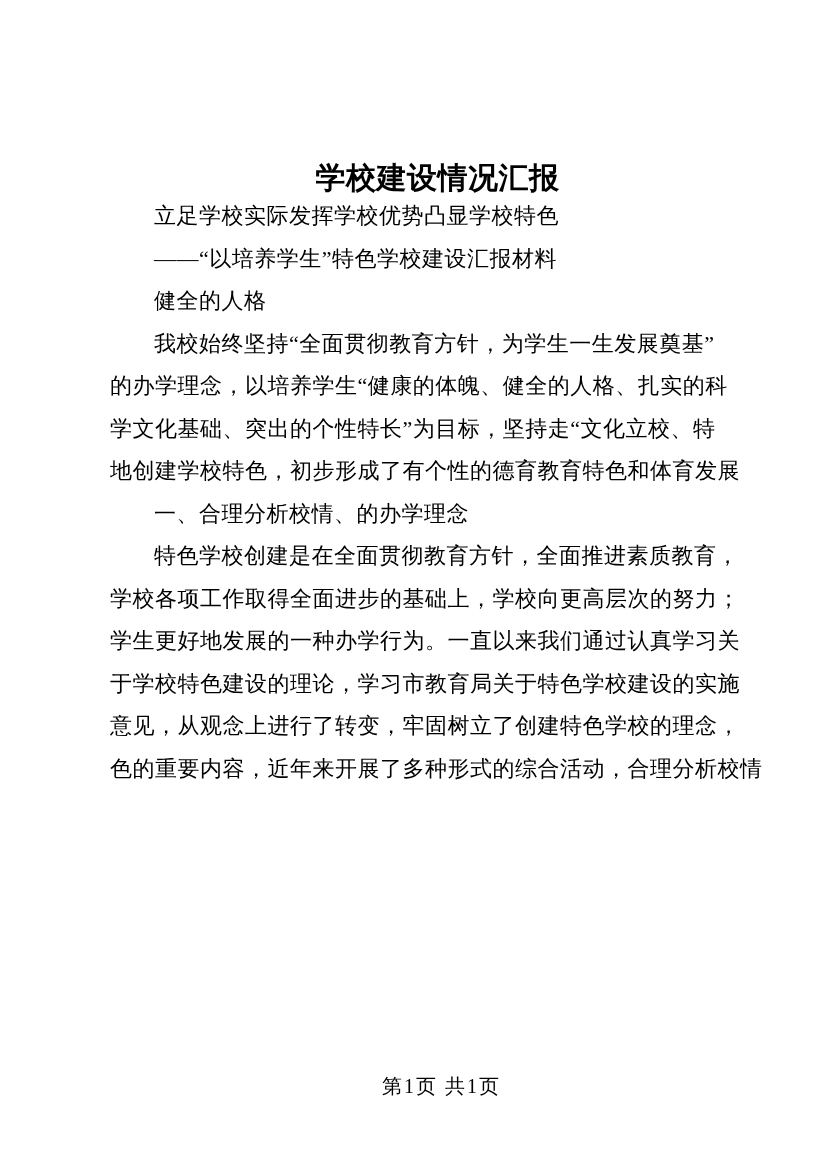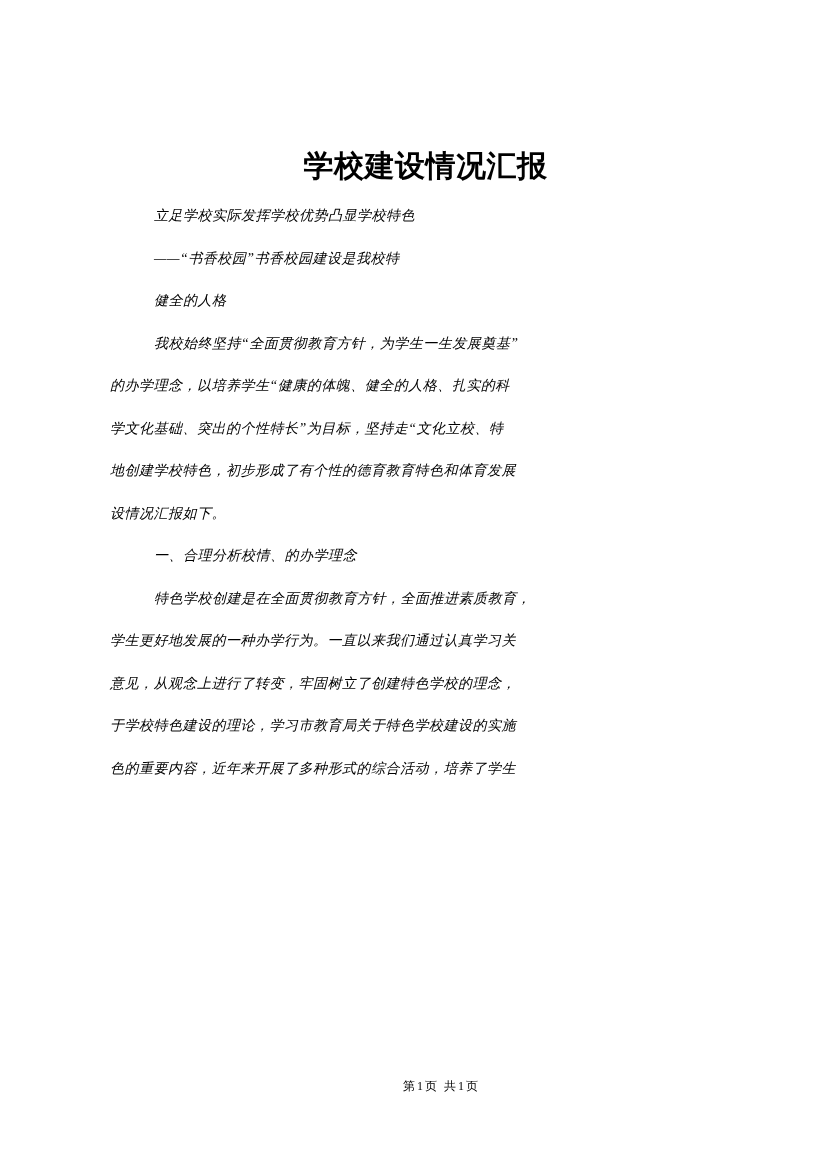--- a/index.html
+++ b/index.html
@@ -14,76 +14,75 @@
     background: #ffffff;
     overflow: hidden;
     font-family: "Liberation Serif", "DejaVu Serif", serif;
     color: #000000;
   }
   .doc-title {
     position: absolute;
     top: 144px;
     left: 110px;
     width: 631px;
-    margin: 0;
+    margin: 12px;
     font-size: 30px;
     line-height: 44px;
     font-weight: bold;
     letter-spacing: 0.5px;
     text-align: center;
     white-space: nowrap;
   }
   .doc-lines {
     position: absolute;
     top: 195px;
     left: 110px;
     width: 640px;
   }
   .doc-line {
     height: 42.5px;
     line-height: 42.5px;
-    font-size: 14px;
+    font-size: 22px;
     letter-spacing: 0.5px;
     white-space: nowrap;
-    font-style: italic;
   }
   .doc-line.indent {
     padding-left: 44px;
   }
   .page-footer {
     position: absolute;
     top: 1076px;
     left: 110px;
     width: 631px;
     padding-left: 16px;
-    font-size: 12px;
+    font-size: 20px;
     line-height: 20px;
     letter-spacing: 2px;
     text-align: center;
     white-space: nowrap;
     font-family: Liberation Serif, serif;
   }
 </style>
 </head>
 <body>
 
 <div class="page">
   <h1 class="doc-title">学校建设情况汇报</h1>
 
   <div class="doc-lines">
       <div class="doc-line indent">立足学校实际发挥学校优势凸显学校特色</div>
-      <div class="doc-line indent">——“书香校园”书香校园建设是我校特</div>
+      <div class="doc-line indent">——“以培养学生”特色学校建设汇报材料</div>
       <div class="doc-line indent">健全的人格</div>
       <div class="doc-line indent">我校始终坚持“全面贯彻教育方针，为学生一生发展奠基”</div>
       <div class="doc-line">的办学理念，以培养学生“健康的体魄、健全的人格、扎实的科</div>
       <div class="doc-line">学文化基础、突出的个性特长”为目标，坚持走“文化立校、特</div>
       <div class="doc-line">地创建学校特色，初步形成了有个性的德育教育特色和体育发展</div>
-      <div class="doc-line">设情况汇报如下。</div>
       <div class="doc-line indent">一、合理分析校情、的办学理念</div>
       <div class="doc-line indent">特色学校创建是在全面贯彻教育方针，全面推进素质教育，</div>
+      <div class="doc-line">学校各项工作取得全面进步的基础上，学校向更高层次的努力；</div>
       <div class="doc-line">学生更好地发展的一种办学行为。一直以来我们通过认真学习关</div>
+      <div class="doc-line">于学校特色建设的理论，学习市教育局关于特色学校建设的实施</div>
       <div class="doc-line">意见，从观念上进行了转变，牢固树立了创建特色学校的理念，</div>
-      <div class="doc-line">于学校特色建设的理论，学习市教育局关于特色学校建设的实施</div>
-      <div class="doc-line">色的重要内容，近年来开展了多种形式的综合活动，培养了学生</div>
+      <div class="doc-line">色的重要内容，近年来开展了多种形式的综合活动，合理分析校情</div>
     </div>
 
   <div class="page-footer">第1页 共1页</div>
 </div>
 
 </body></html>

